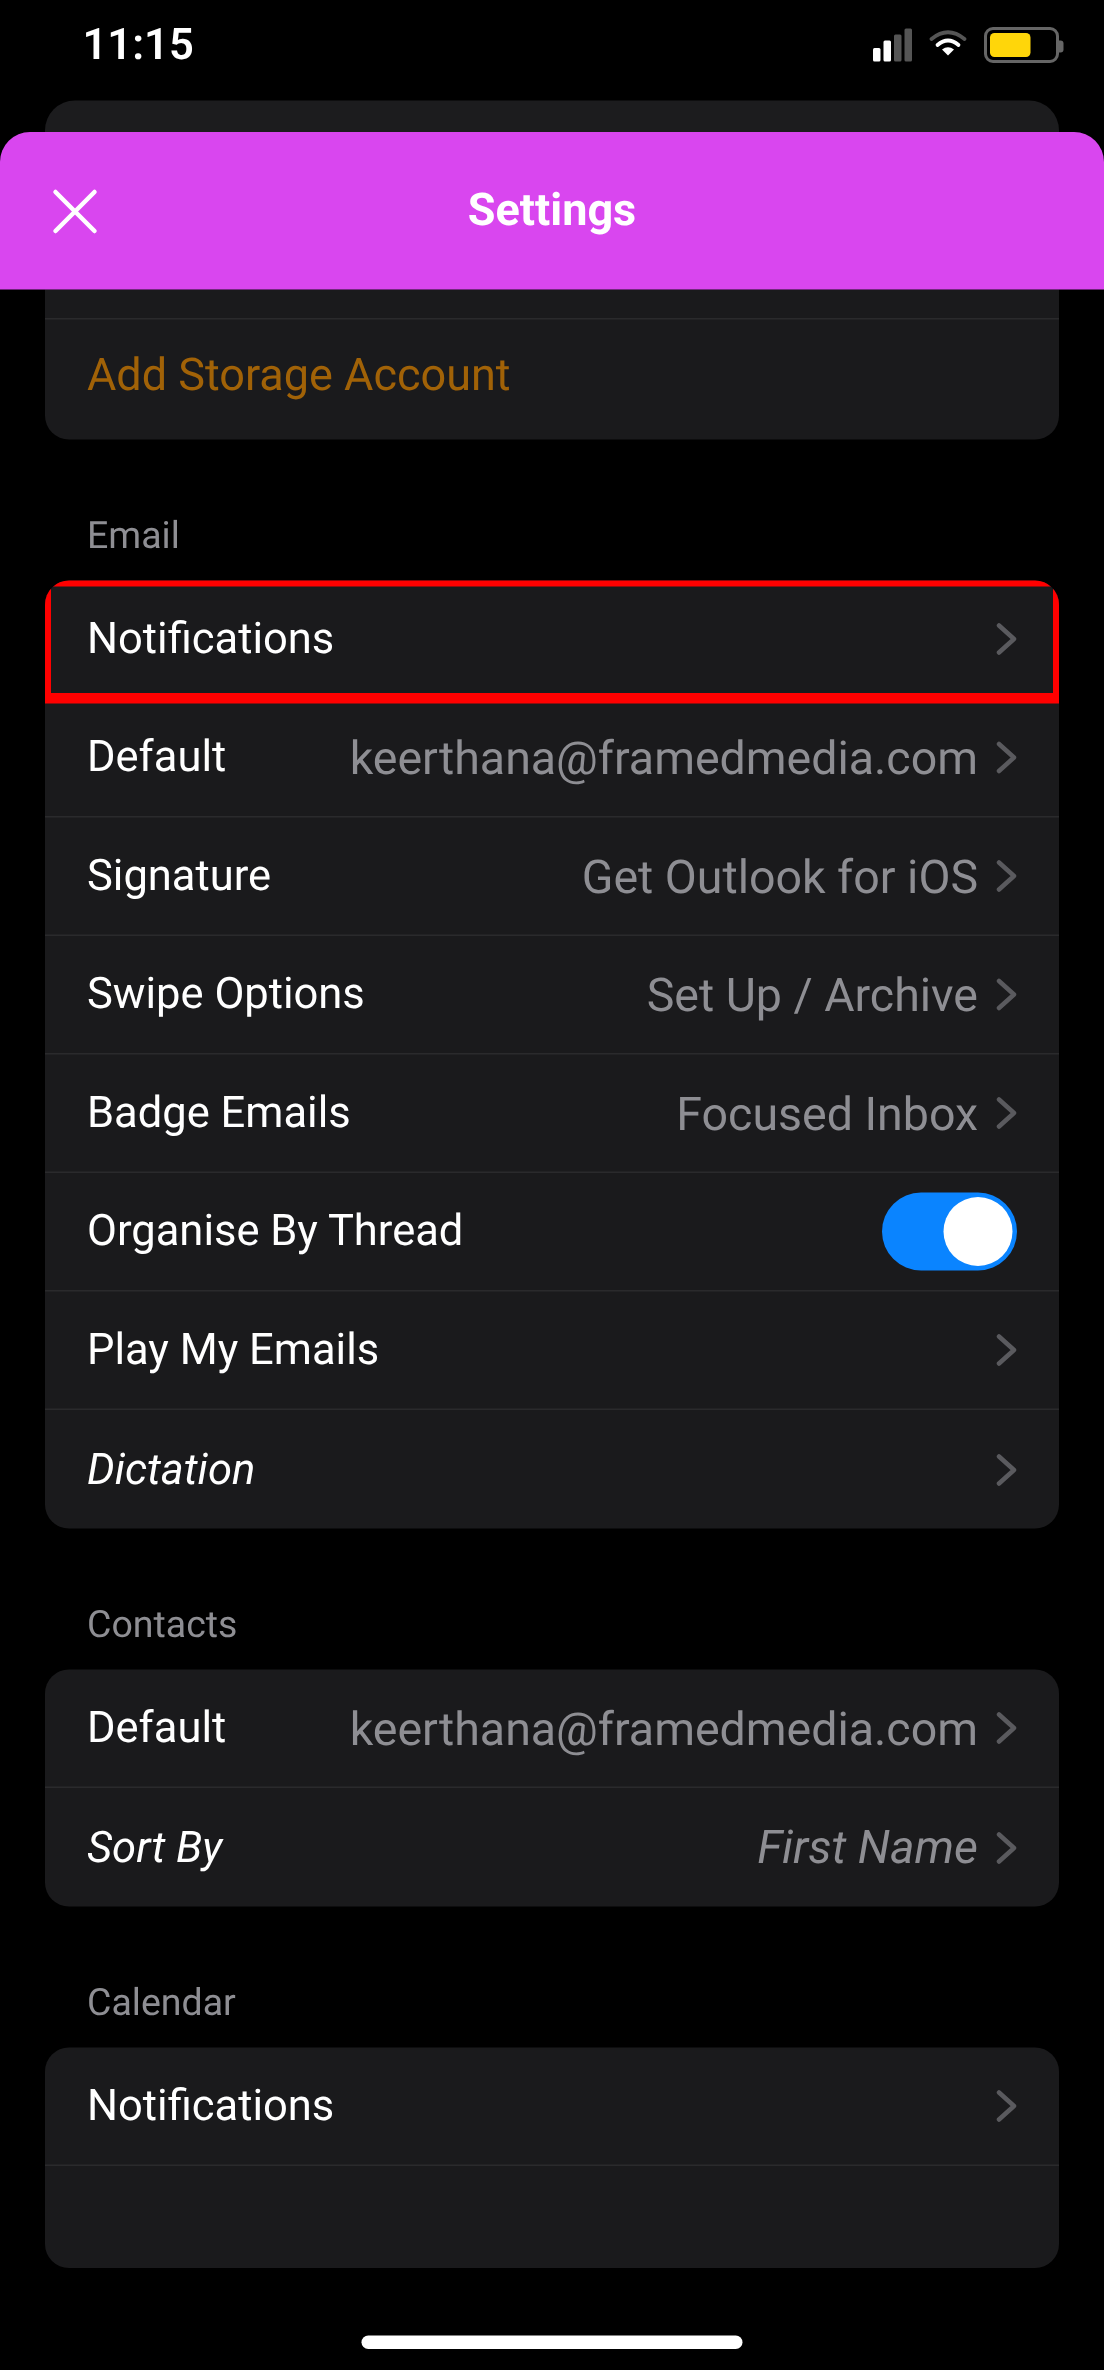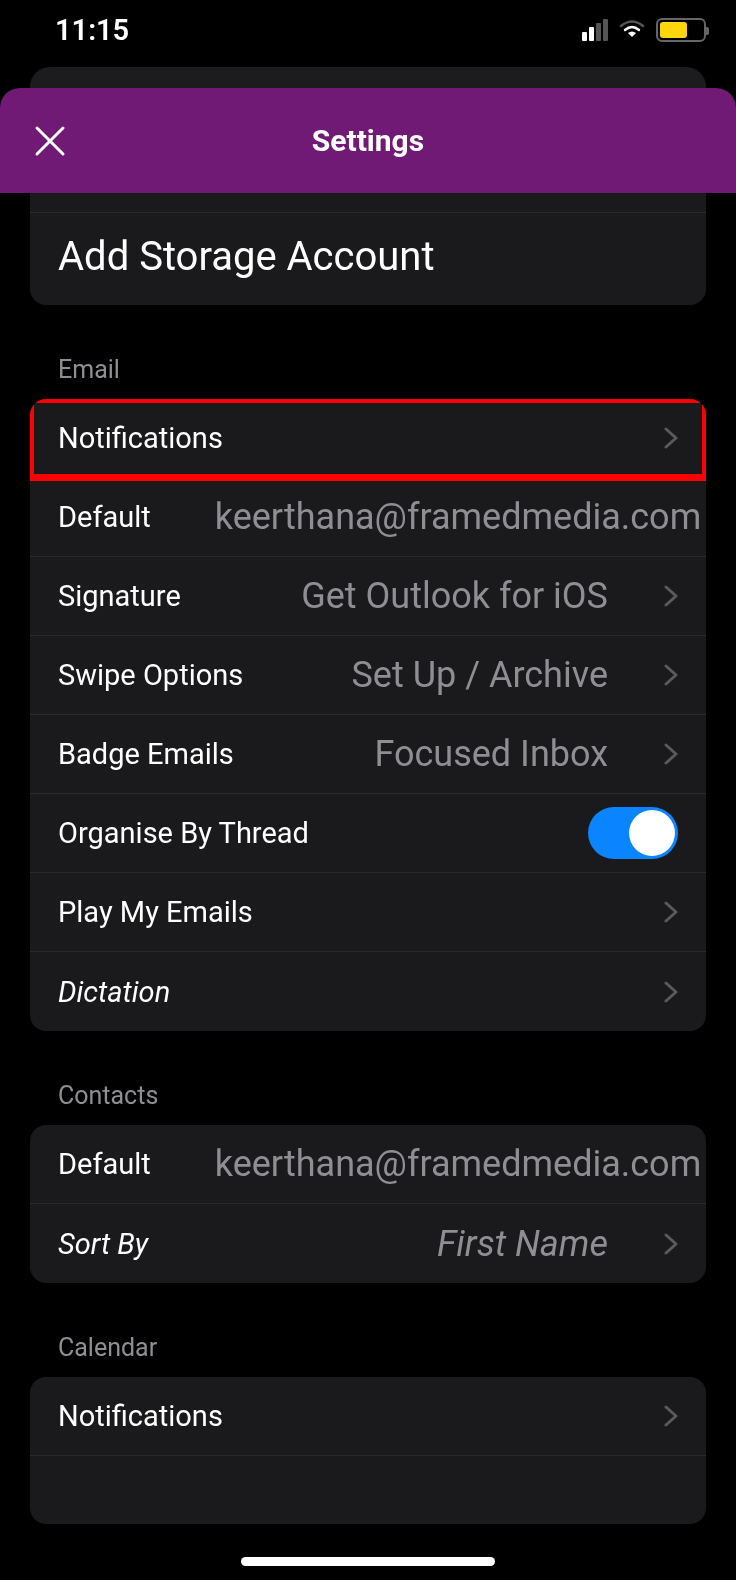--- a/index.html
+++ b/index.html
@@ -89,21 +89,21 @@
       position: absolute;
       top: 88px;
       left: 0;
       right: 0;
       bottom: 0;
       background: #000;
       border-radius: 20px 20px 0 0;
       overflow: hidden;
     }
     .header {
-      background: #701a75;
+      background: #d946ef;
       height: 105px;
       display: flex;
       align-items: center;
       position: relative;
     }
     .close-btn {
       position: absolute;
       left: 30px;
       width: 40px;
       height: 40px;
@@ -142,33 +142,32 @@
       margin-left: -2px;
     }
     .row {
       display: flex;
       align-items: center;
       justify-content: space-between;
       padding: 16px 28px;
       height: 79px;
       border-bottom: 1px solid #2a2a2c;
       cursor: pointer;
-      gap: 44px;
     }
     .row:last-child {
       border-bottom: none;
       font-style: italic;
     }
     .row-label {
       font-size: 29px;
       color: #fff;
       font-weight: 400;
     }
     .row-value {
-      font-size: 36px;
+      font-size: 31px;
       color: #8e8e93;
       margin-right: 12px;
       text-align: right;
       flex: 1;
       padding-left: 20px;
     }
     .row-right {
       display: flex;
       align-items: center;
     }
@@ -178,22 +177,22 @@
     .chevron svg {
       width: 14px;
       height: 22px;
       display: block;
     }
     .link-row {
       padding: 20px 28px 25px 28px;
       cursor: pointer;
     }
     .link-text {
-      color: #ffffff;
-      font-size: 40px;
+      color: #a16207;
+      font-size: 30px;
     }
     .highlighted {
       outline: 7px solid #ff0000;
       outline-offset: -4px;
       position: relative;
       z-index: 1;
     }
     .toggle {
       width: 90px;
       height: 52px;

